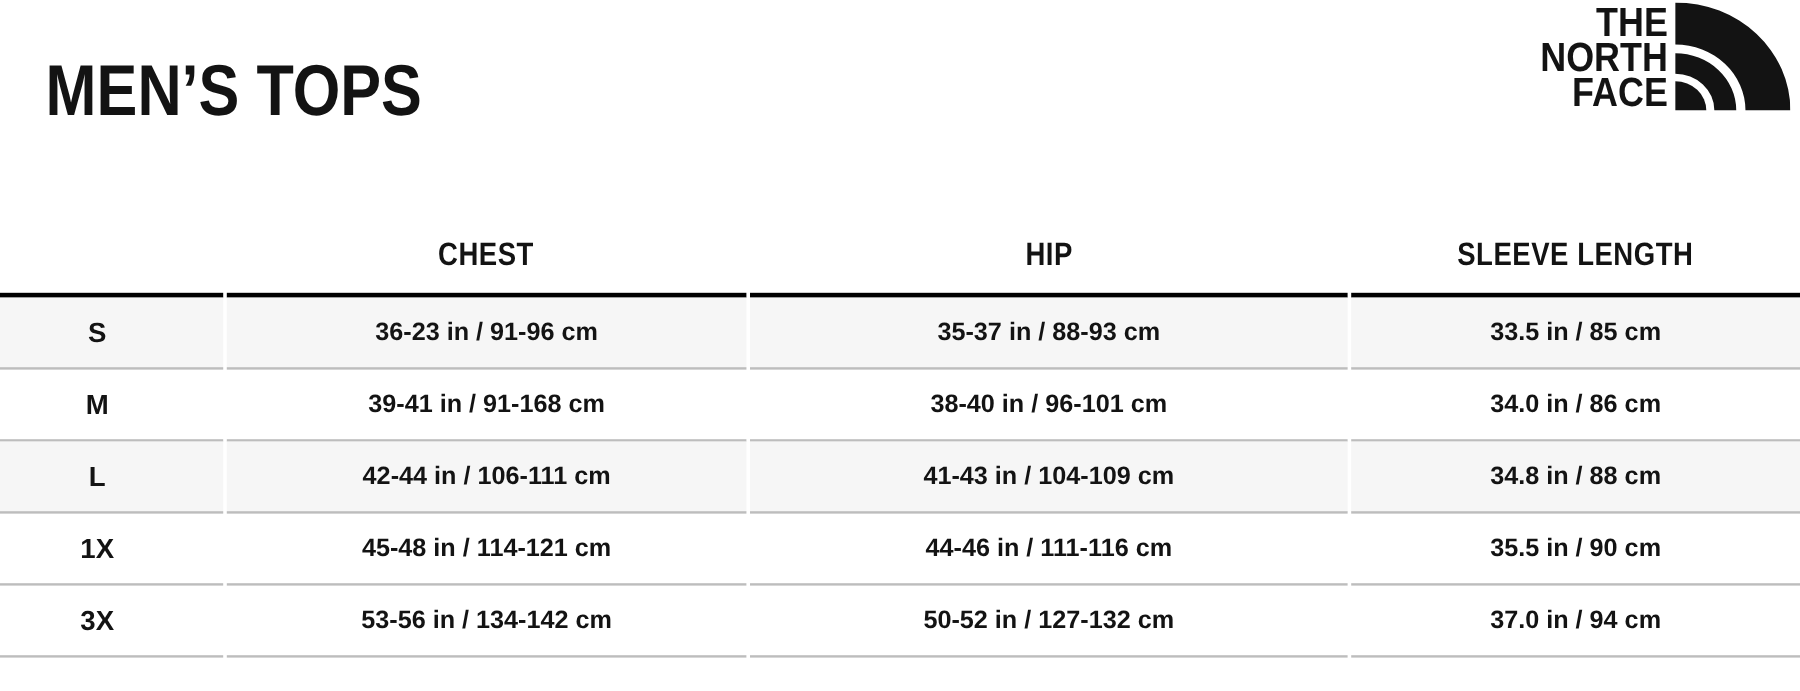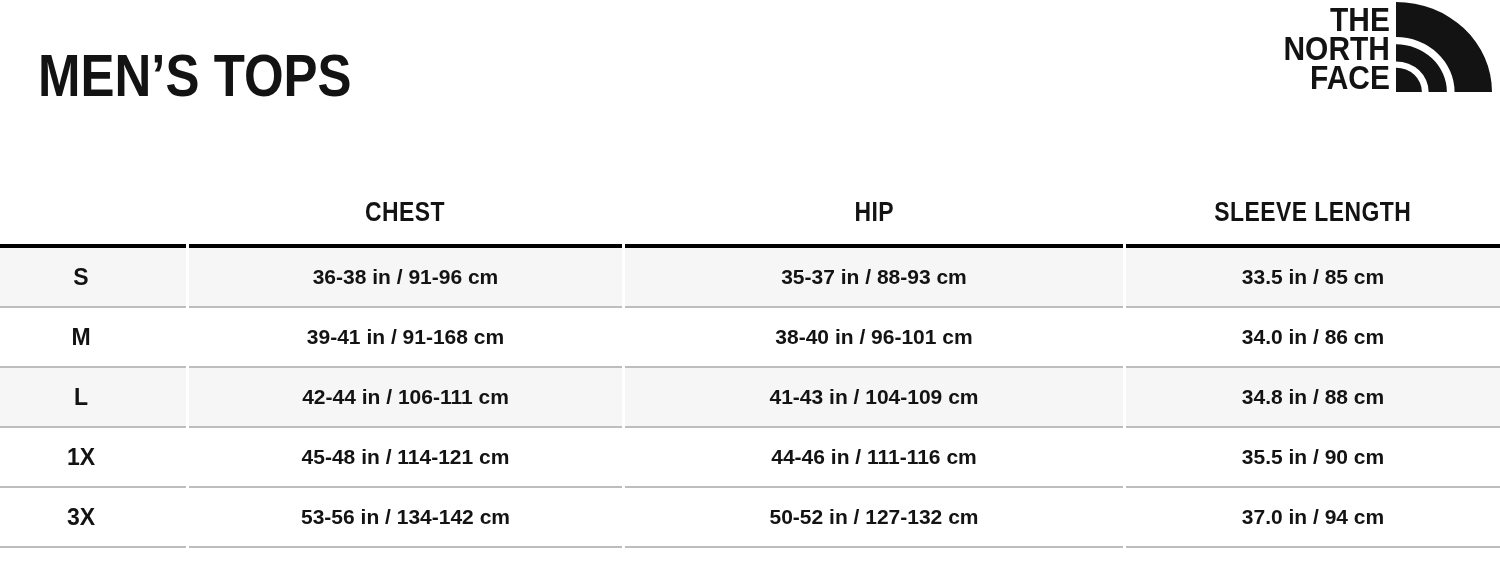--- a/index.html
+++ b/index.html
@@ -124,21 +124,21 @@
       <tr>
         <th><span class="cond"></span></th>
         <th><span class="cond">CHEST</span></th>
         <th><span class="cond">HIP</span></th>
         <th><span class="cond">SLEEVE LENGTH</span></th>
       </tr>
     </thead>
     <tbody>
         <tr class="stripe">
           <td class="size-col">S</td>
-          <td>36-38 in / 91-96 cm</td>
+          <td>36-23 in / 91-96 cm</td>
           <td>35-37 in / 88-93 cm</td>
           <td>33.5 in / 85 cm</td>
         </tr>
         <tr>
           <td class="size-col">M</td>
           <td>39-41 in / 91-168 cm</td>
           <td>38-40 in / 96-101 cm</td>
           <td>34.0 in / 86 cm</td>
         </tr>
         <tr class="stripe">

